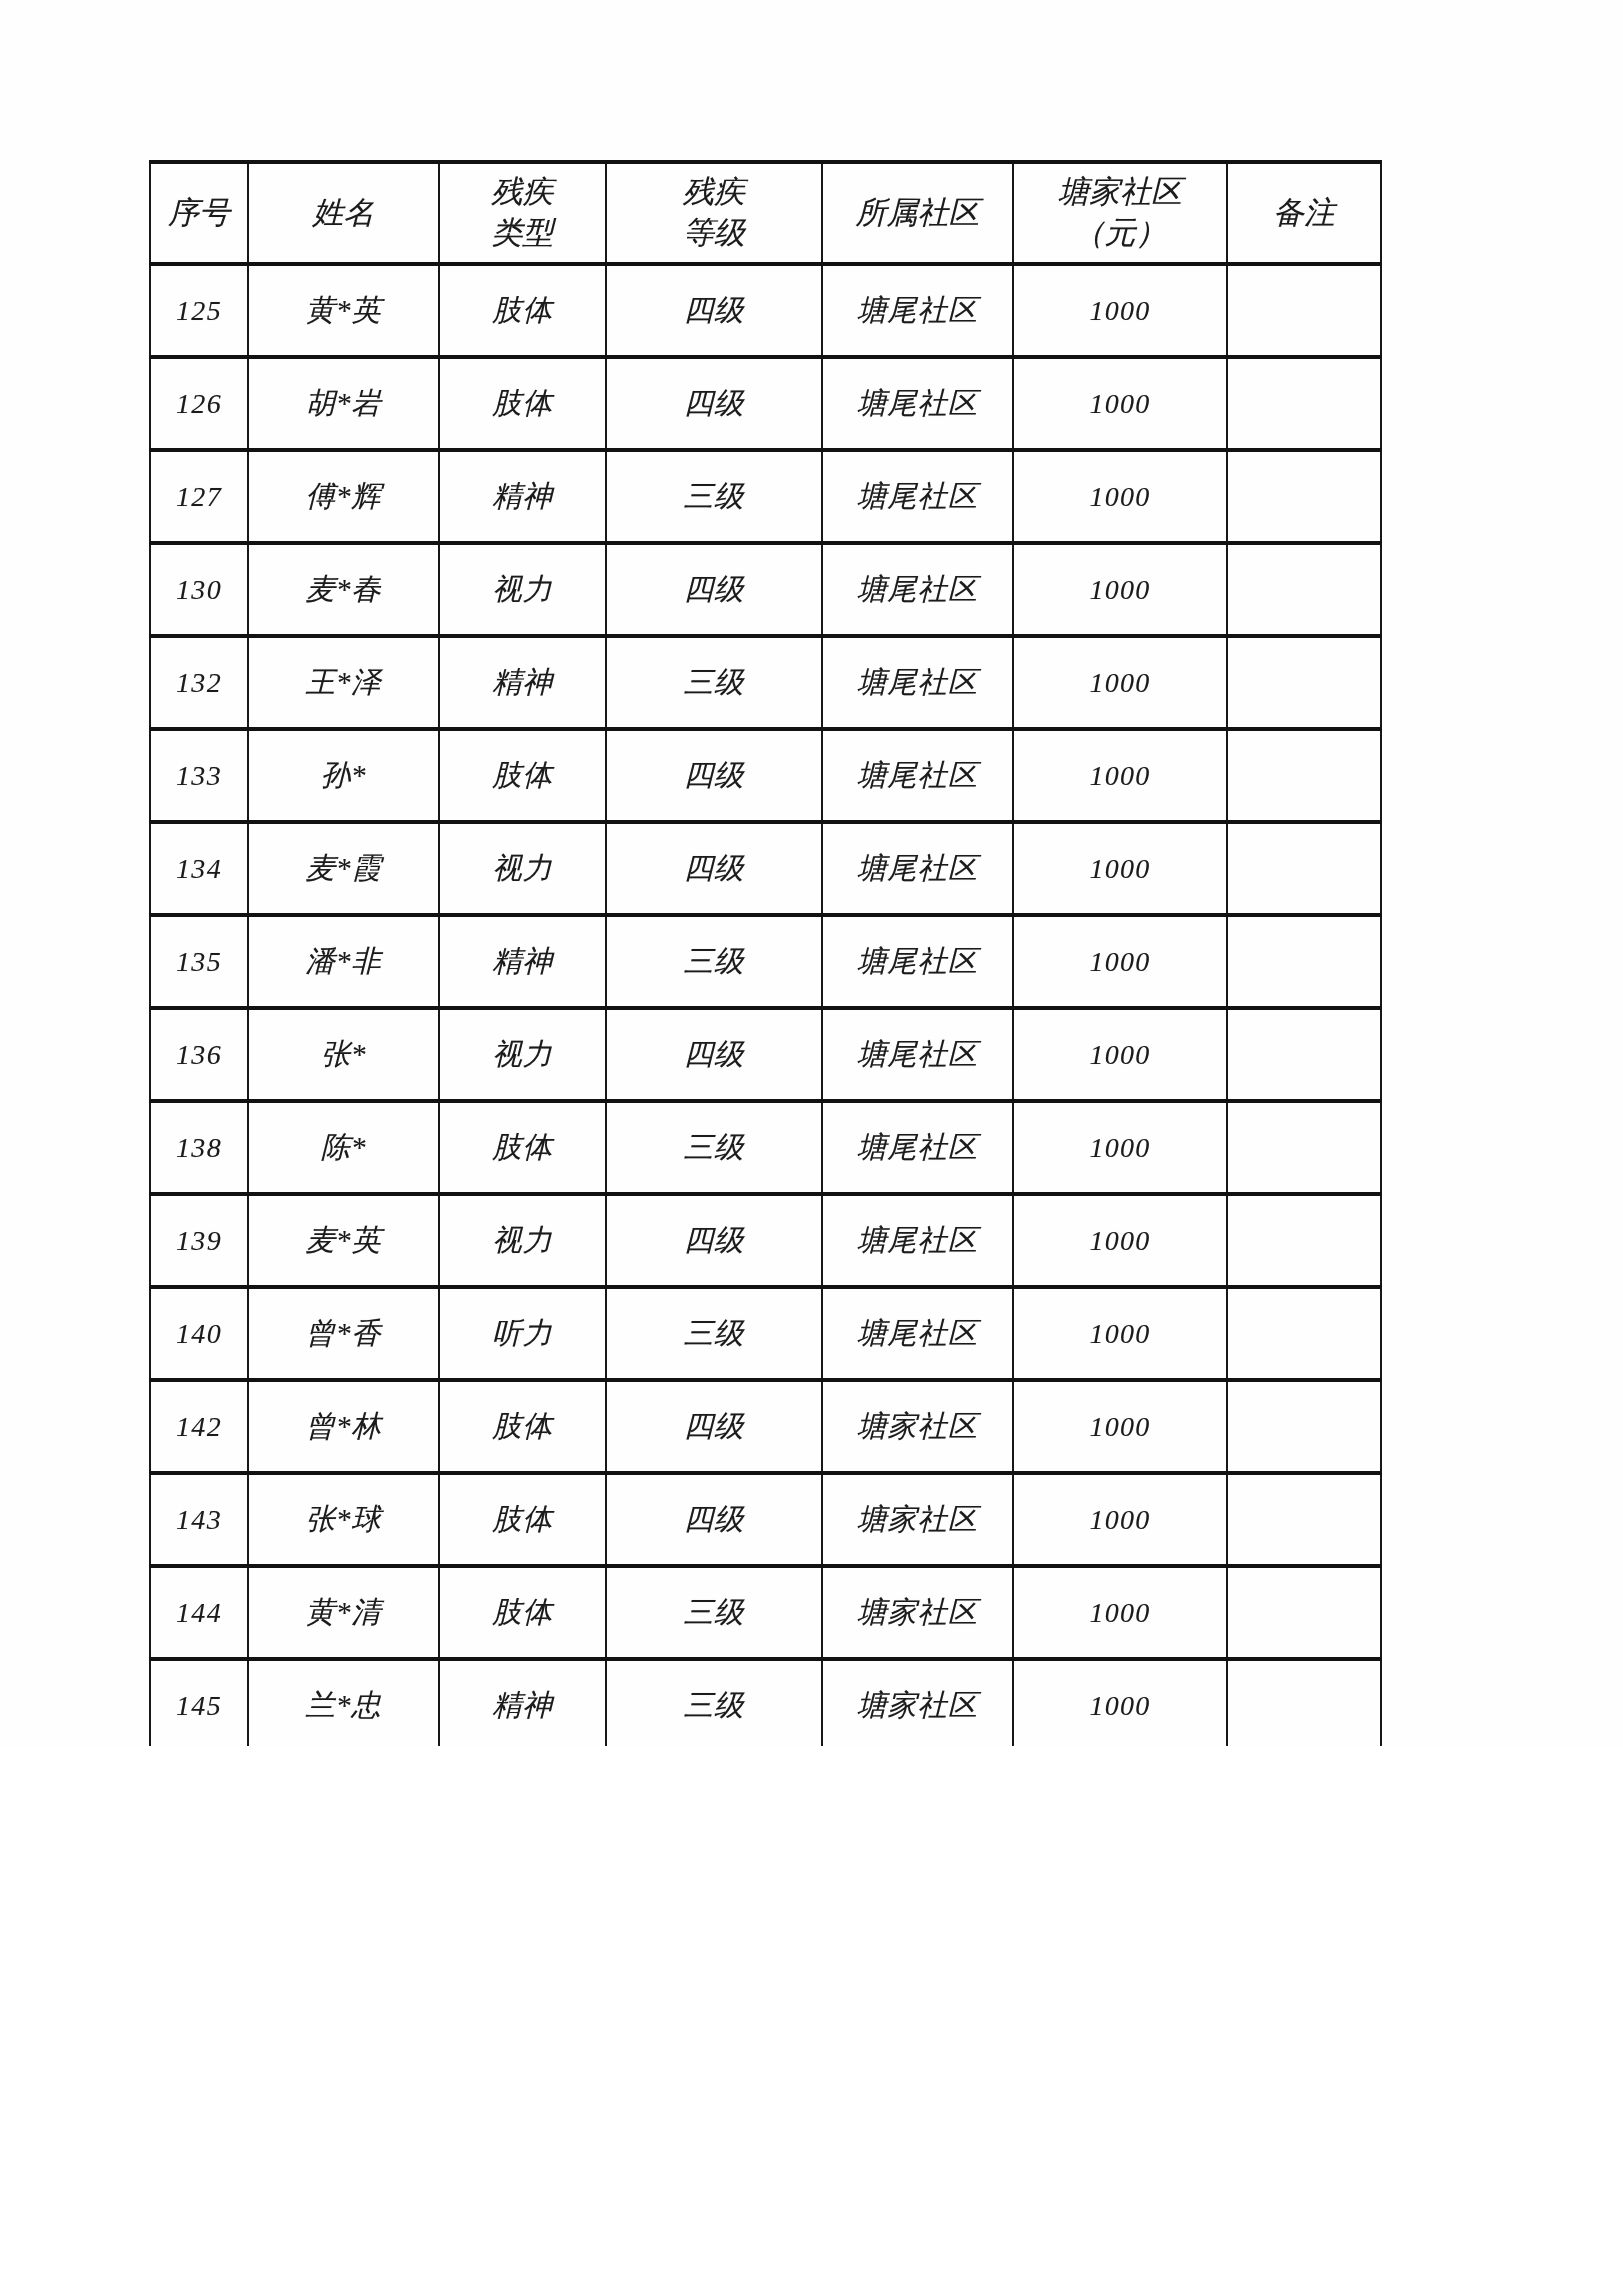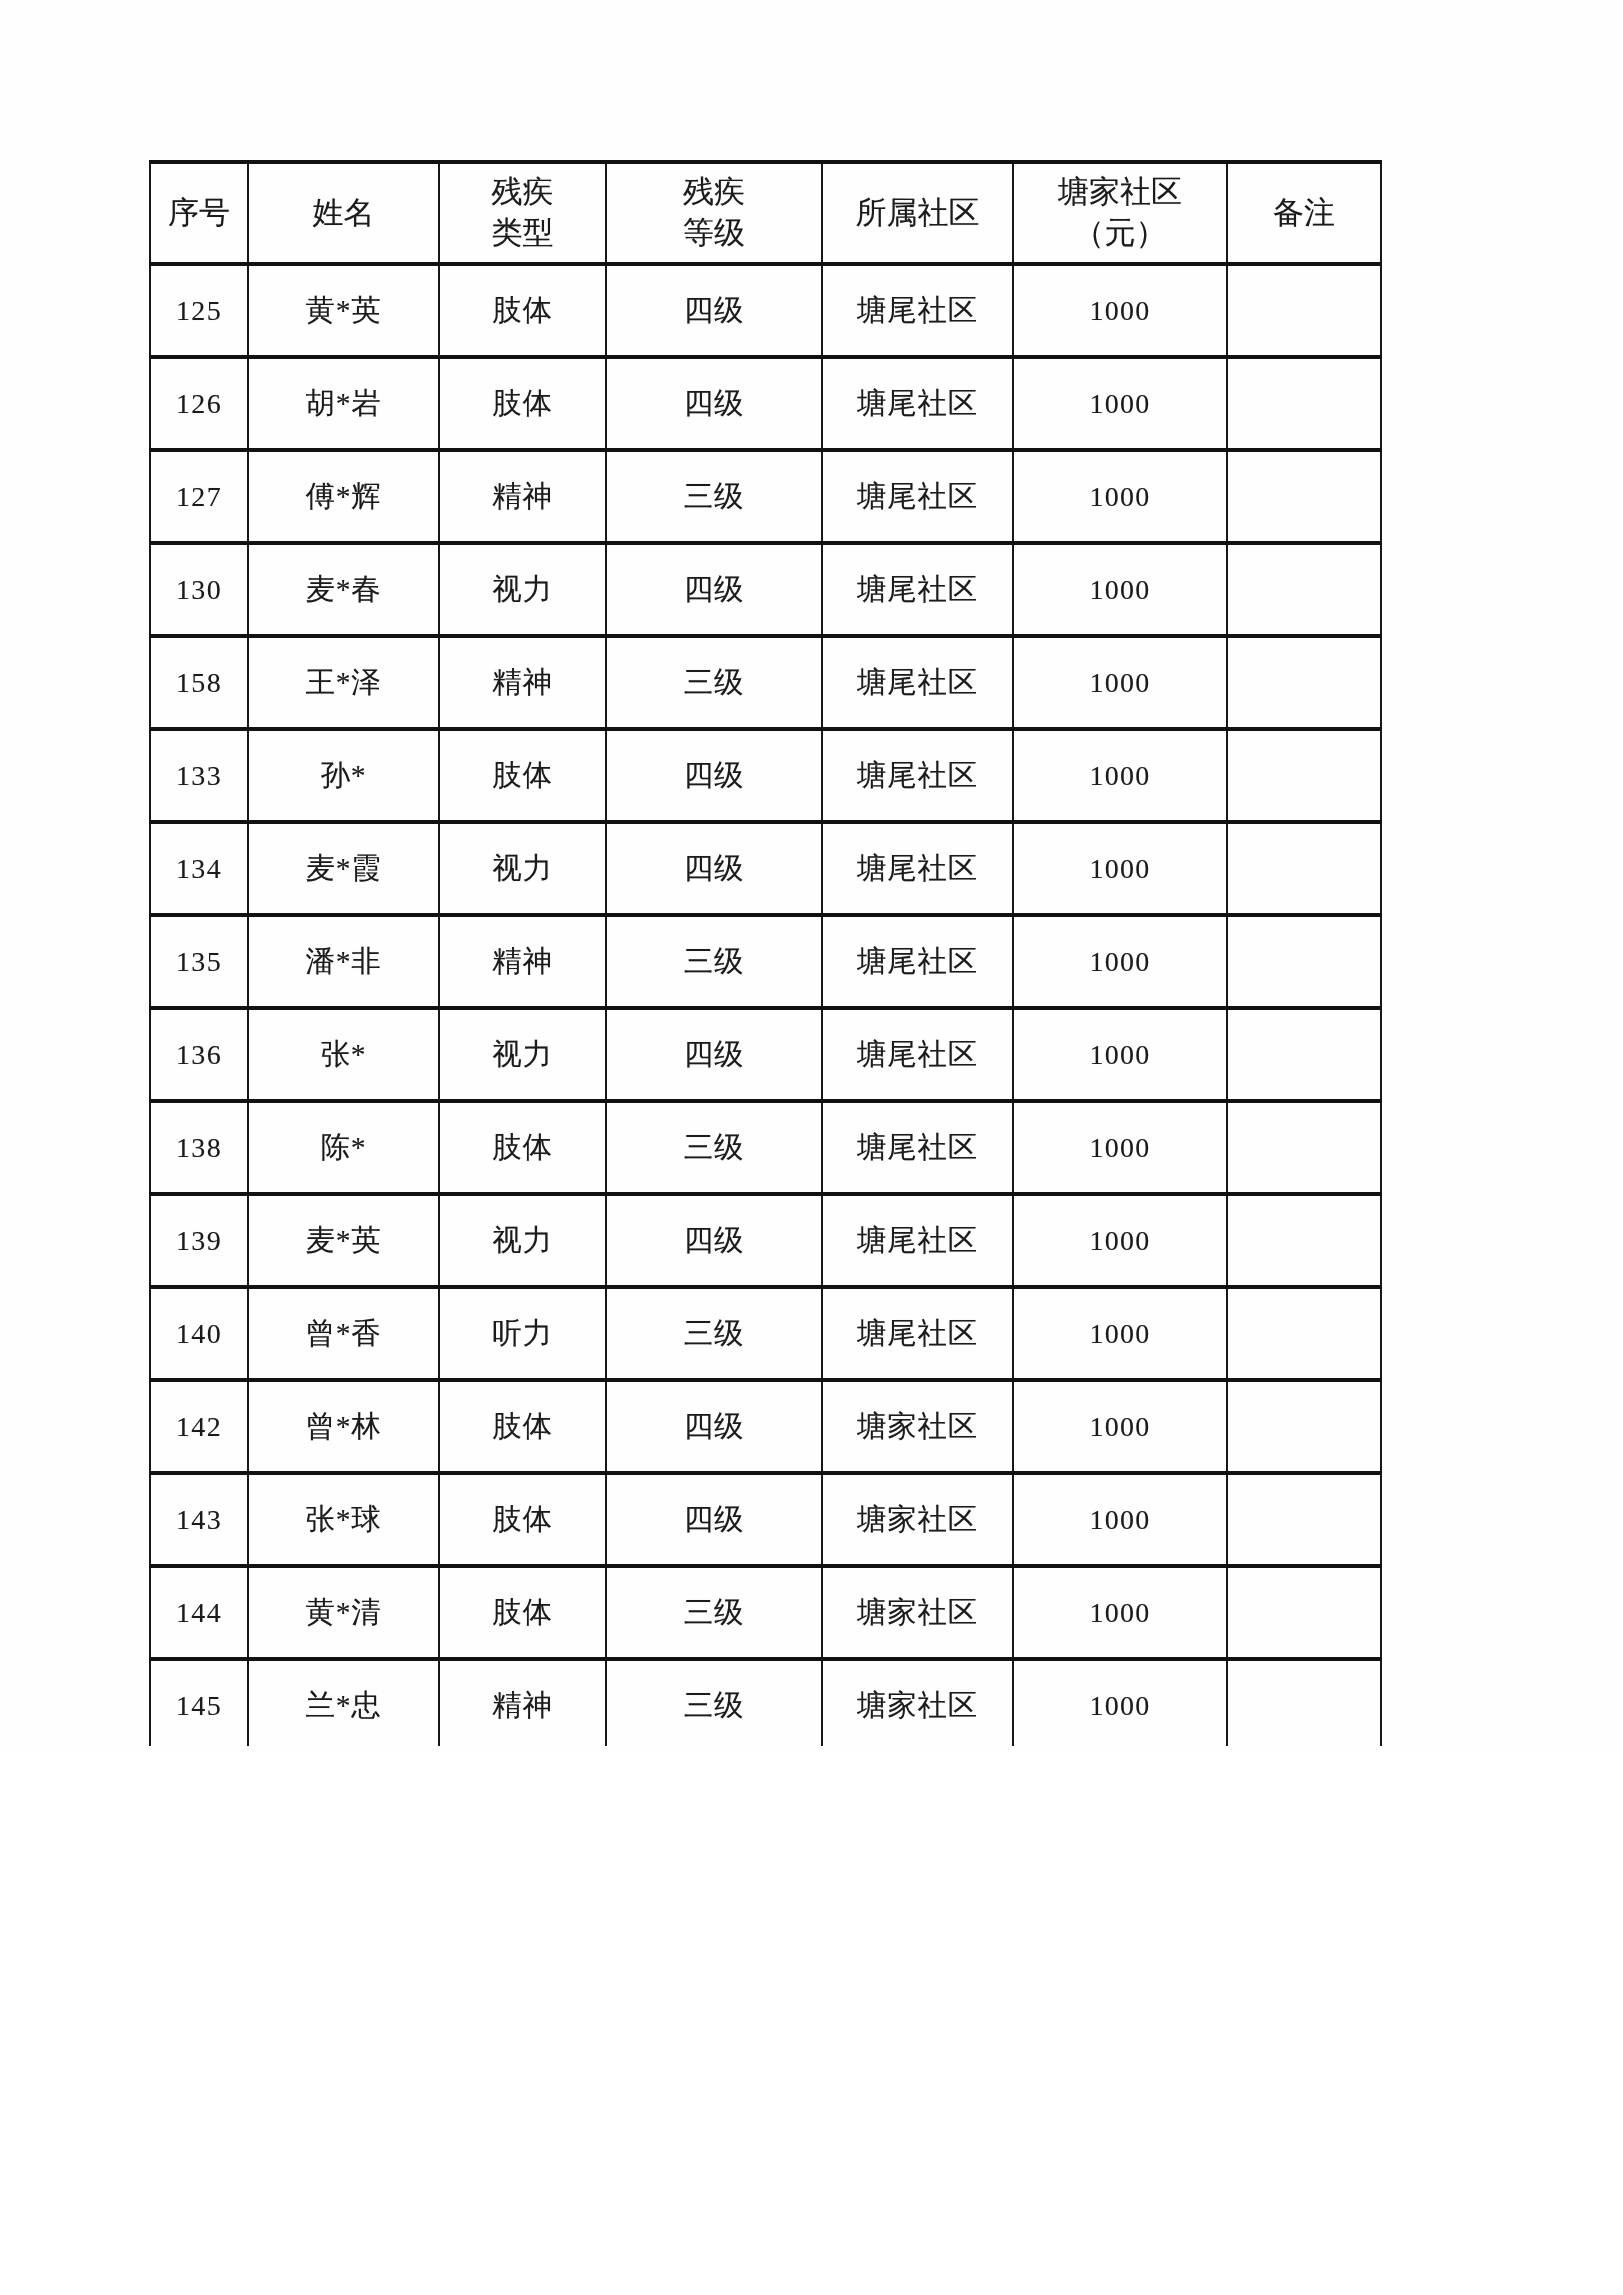--- a/index.html
+++ b/index.html
@@ -8,20 +8,21 @@
     background:#ffffff;
   }
   .page{
     position:relative;
     width:1623px;
     height:1746px;
     background:#fefefe;
     overflow:hidden;
     font-family:"Liberation Serif","DejaVu Serif",serif;
     color:#1b1b1b;
+    font-style:italic;
   }
   table.roster{
     position:absolute;
     left:149px;
     top:160px;
     width:1231px;
     border-collapse:collapse;
     table-layout:fixed;
   }
   .roster th,
@@ -112,21 +113,21 @@
       <tr>
         <td class="c-idx">130</td>
         <td class="c-name">麦*春</td>
         <td class="c-type">视力</td>
         <td class="c-level">四级</td>
         <td class="c-comm">塘尾社区</td>
         <td class="c-amt">1000</td>
         <td class="c-remark"></td>
       </tr>
       <tr>
-        <td class="c-idx">158</td>
+        <td class="c-idx">132</td>
         <td class="c-name">王*泽</td>
         <td class="c-type">精神</td>
         <td class="c-level">三级</td>
         <td class="c-comm">塘尾社区</td>
         <td class="c-amt">1000</td>
         <td class="c-remark"></td>
       </tr>
       <tr>
         <td class="c-idx">133</td>
         <td class="c-name">孙*</td>

